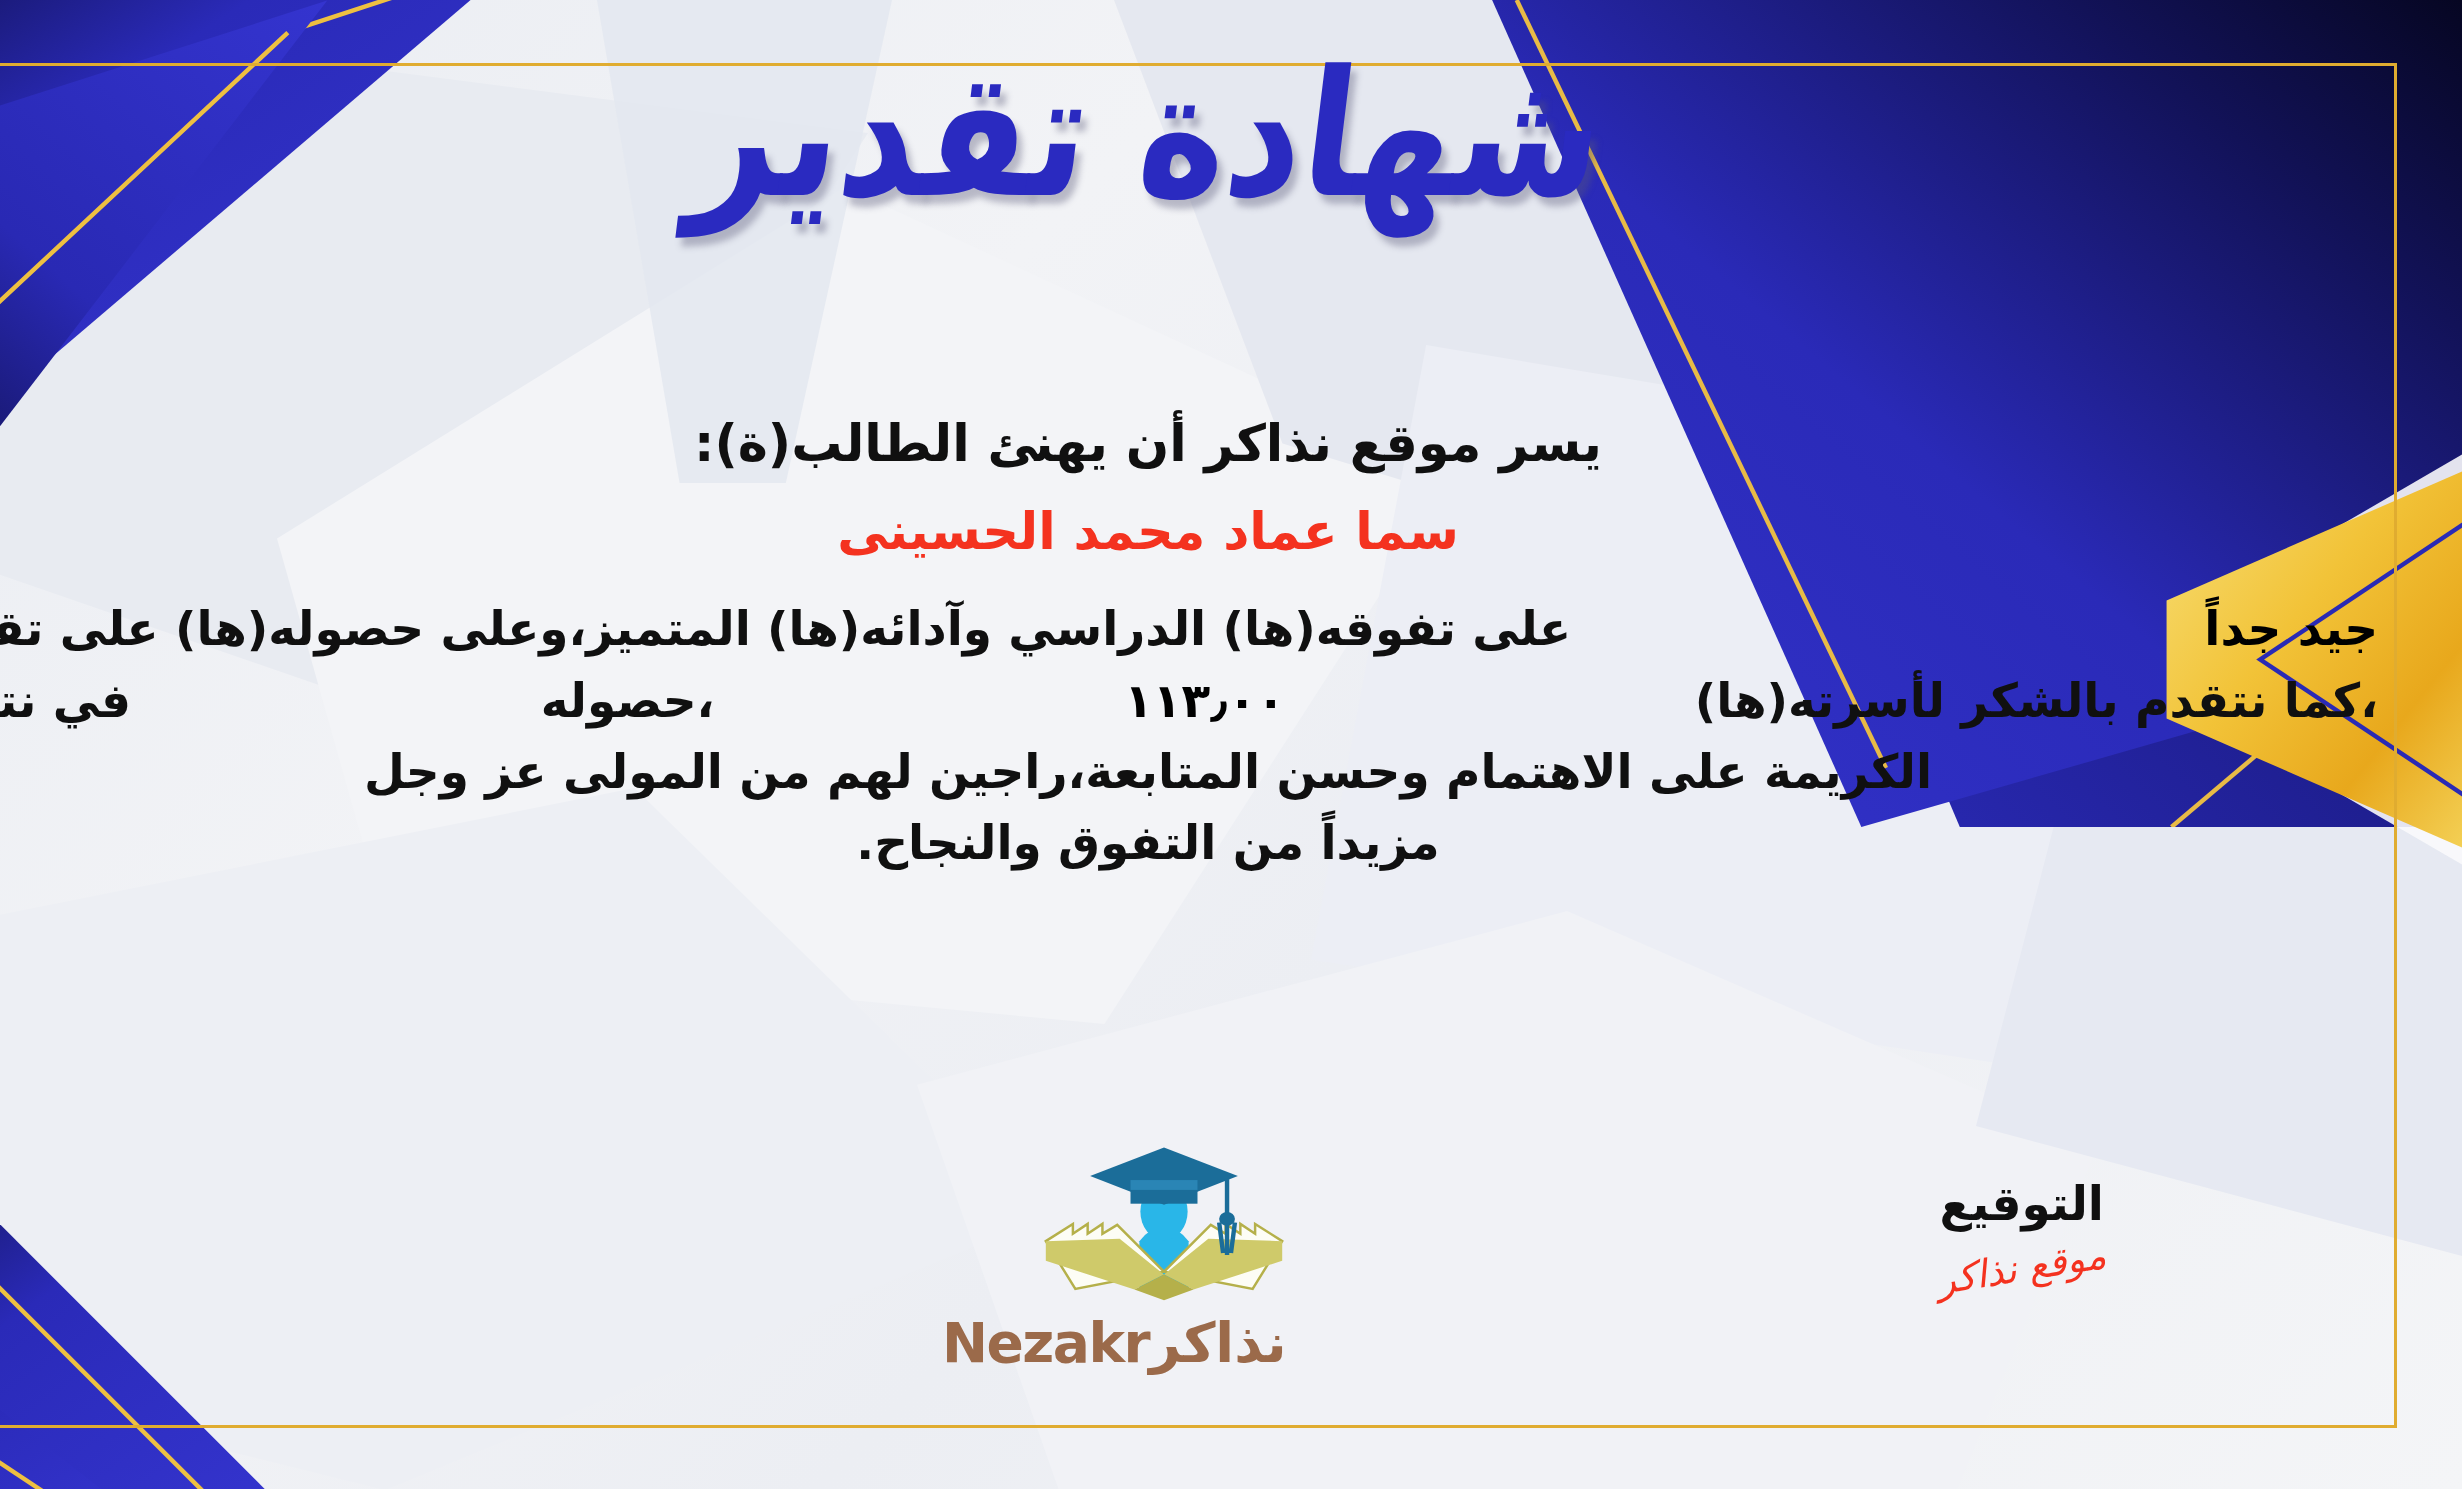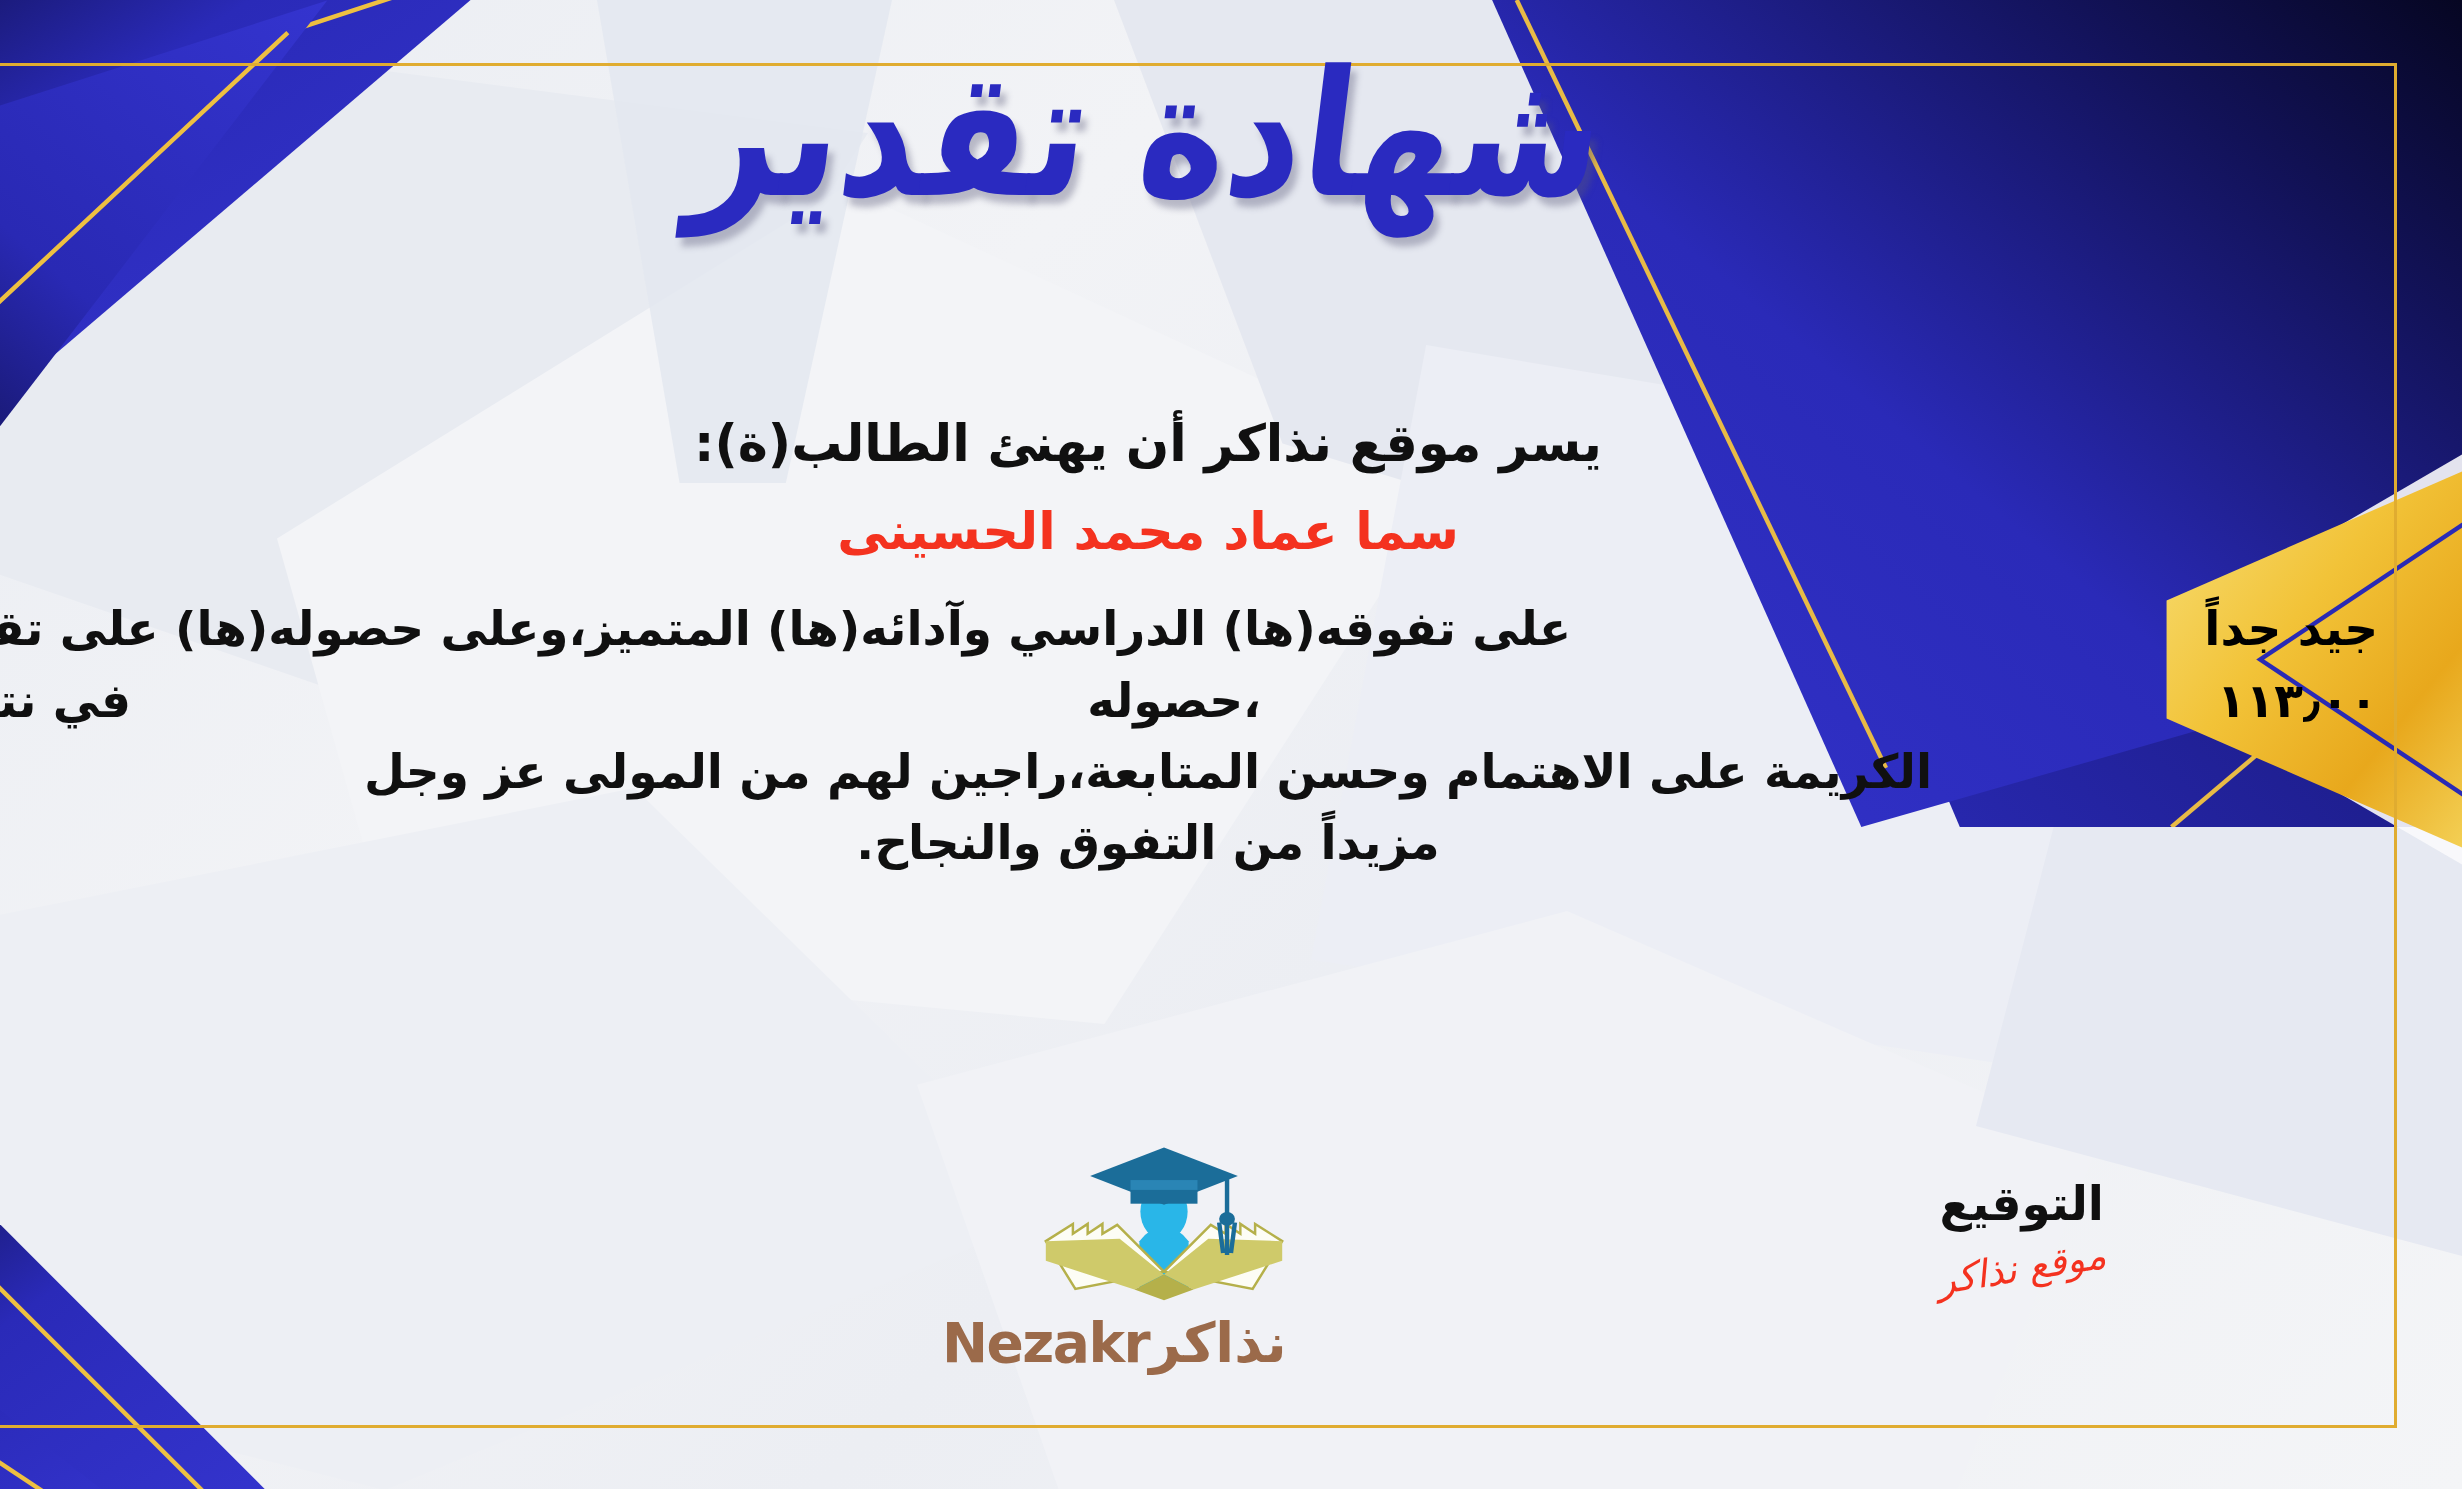--- a/index.html
+++ b/index.html
@@ -182,20 +182,21 @@
     <div class="student">سما عماد محمد الحسينى</div>
 
     <div class="para">
 
       <span class="ln just">
         <span class="sp hl">جيد جداً</span>
         <span class="sp">على تفوقه(ها) الدراسي وآدائه(ها) المتميز،وعلى حصوله(ها) على تقدير</span>
       </span>
 
       <span class="ln just">
+        <span class="sp">،كما نتقدم بالشكر لأسرته(ها)</span>
         <span class="sp hl">١١٣٫٠٠</span>
         <span class="sp">،حصوله</span>
         <span class="sp">في نتيجة</span>
       </span>
 
       <span class="ln">الكريمة على الاهتمام وحسن المتابعة،راجين لهم من المولى عز وجل</span>
       <span class="ln">مزيداً من التفوق والنجاح.</span>
     </div>
   </div>
 

